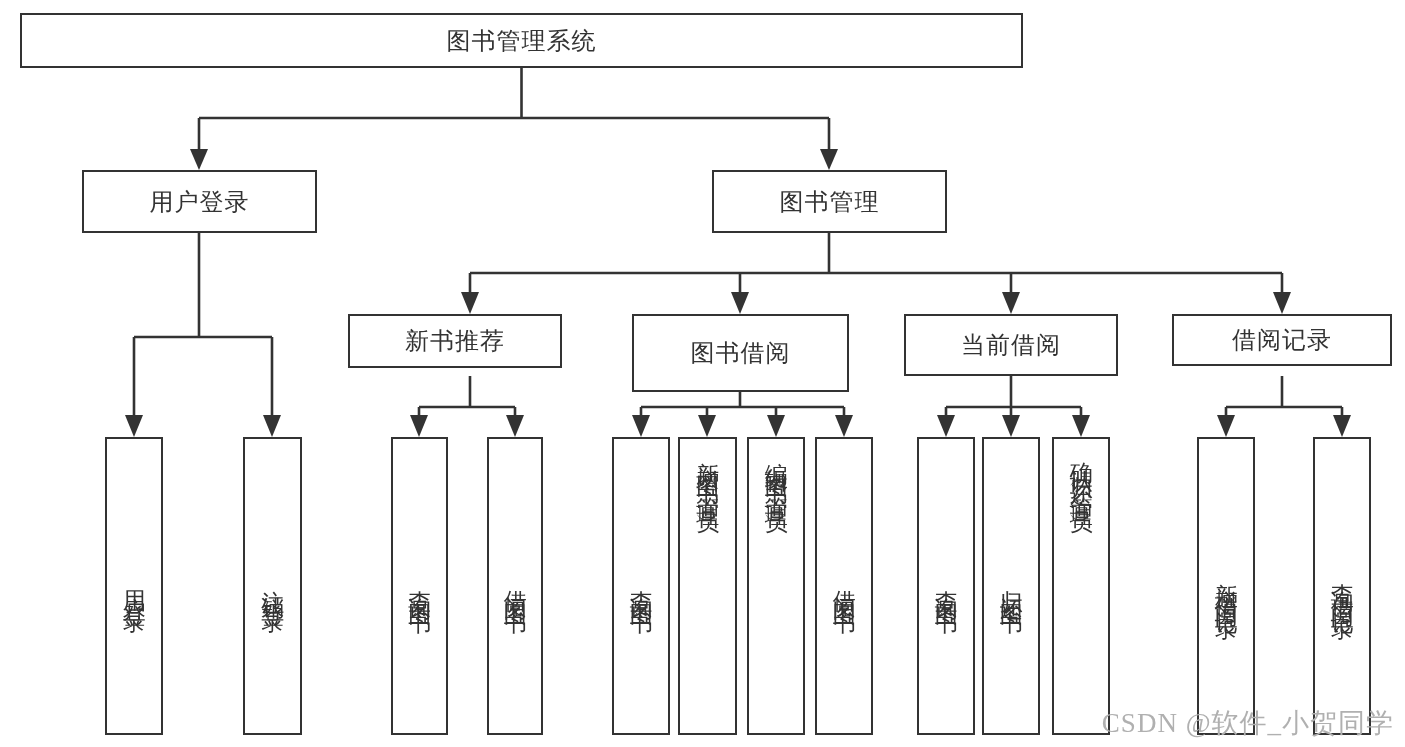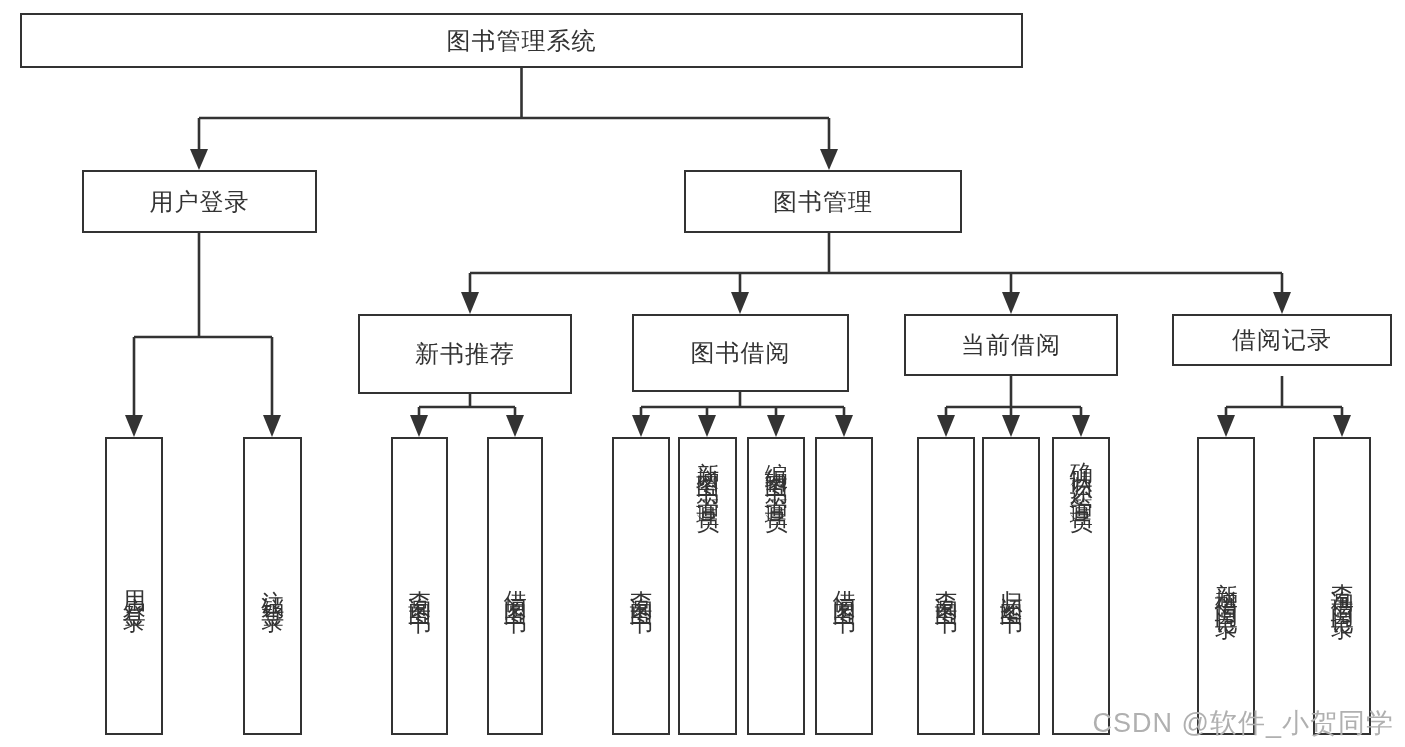--- a/index.html
+++ b/index.html
@@ -8,21 +8,21 @@
     --wm: #b0b0b0;
     --bg: #ffffff;
   }
   * { box-sizing: border-box; }
   html, body { margin: 0; padding: 0; background: var(--bg); }
   .canvas {
     position: relative;
     width: 1405px;
     height: 747px;
     background: var(--bg);
-    font-family: Liberation Sans, sans-serif;
+    font-family: Liberation Serif, serif;
     color: var(--text);
     overflow: hidden;
   }
   .connectors {
     position: absolute;
     left: 0; top: 0;
     width: 1405px; height: 747px;
     pointer-events: none;
   }
   .connectors path {
@@ -108,25 +108,25 @@
     <polygon points="1333,415 1351,415 1342,437"></polygon>
   </svg>
 
   <div class="node h" style="left:20px;top:13px;width:1003px;height:55px">
     <span>图书管理系统</span>
   </div>
 
   <div class="node h" style="left:82px;top:170px;width:235px;height:63px">
     <span>用户登录</span>
   </div>
-  <div class="node h" style="left:684px;top:170px;width:278px;height:63px">
+  <div class="node h" style="left:712px;top:170px;width:235px;height:63px">
     <span>图书管理</span>
   </div>
 
-  <div class="node h" style="left:358px;top:314px;width:214px;height:80px">
+  <div class="node h" style="left:348px;top:314px;width:214px;height:54px">
     <span>新书推荐</span>
   </div>
   <div class="node h" style="left:632px;top:314px;width:217px;height:78px">
     <span>图书借阅</span>
   </div>
   <div class="node h" style="left:904px;top:314px;width:214px;height:62px">
     <span>当前借阅</span>
   </div>
   <div class="node h" style="left:1172px;top:314px;width:220px;height:52px">
     <span>借阅记录</span>

